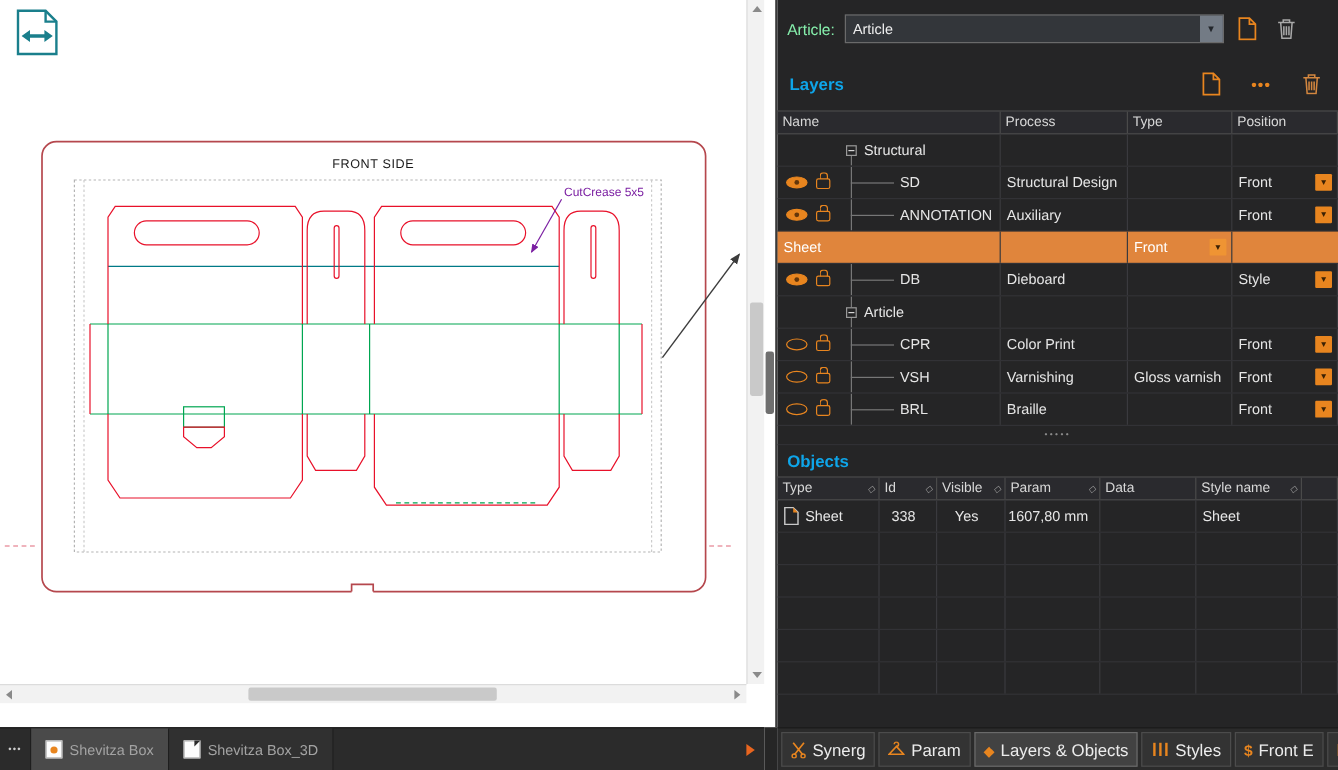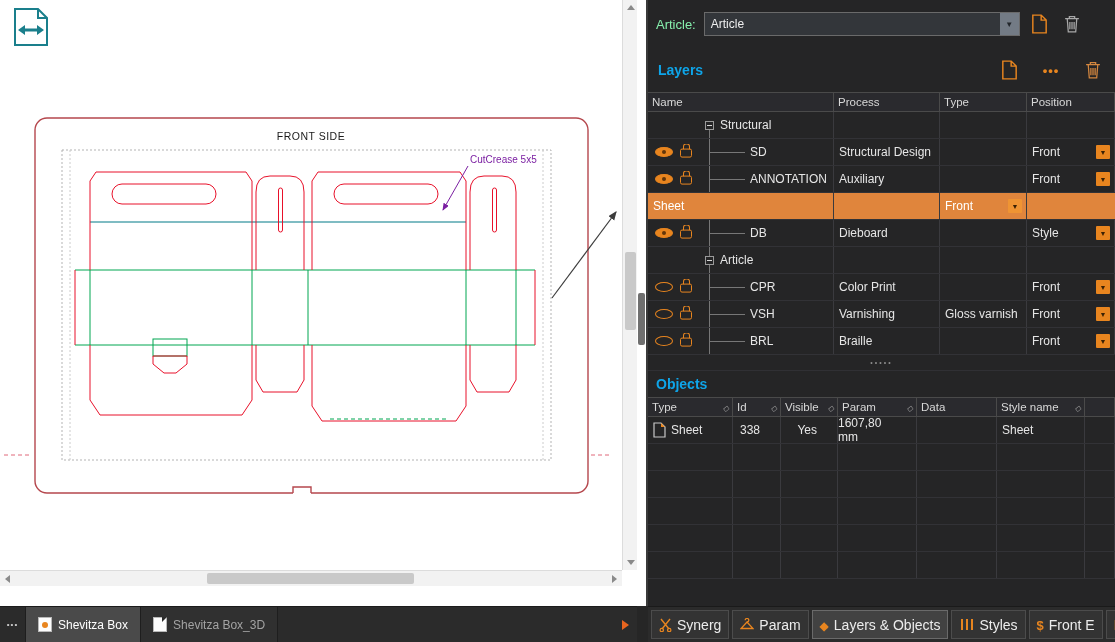--- a/index.html
+++ b/index.html
@@ -20,21 +20,21 @@
   .hscroll{position:absolute;left:0;top:570px;width:622px;height:16px;background:#f2f2f2;border-top:1px solid #dcdcdc}
   .hthumb{position:absolute;top:2px;left:207px;width:207px;height:11px;background:#c9c9c9;border-radius:2px}
   .sarr.lt{top:4px;left:5px;border-top:4px solid transparent;border-bottom:4px solid transparent;border-right:5px solid #8a8a8a}
   .sarr.rt{top:4px;right:5px;border-top:4px solid transparent;border-bottom:4px solid transparent;border-left:5px solid #8a8a8a}
 
   
   .doctabs{position:absolute;left:0;top:606px;width:637px;height:36px;background:#2b2b2b;display:flex;align-items:stretch;border-top:1px solid #1b1b1b}
   .overflow-btn{width:26px;display:flex;align-items:center;justify-content:center;color:#cfcfcf;border-right:1px solid #1e1e1e}
   .overflow-btn::after{content:"•••";font-size:8px;letter-spacing:1px}
   .dtab{display:flex;align-items:center;gap:6px;padding:0 12px;font-size:12px;color:#a3a3a3;background:#303030;border-right:1px solid #1e1e1e}
-  .dtab.active{background:#4a4a4a;color:#ffffff}
+  .dtab.active{background:#4a4a4a;color:#a3a3a3}
   .dticon{display:inline-flex;width:14px;height:15px;position:relative;border:1px solid #b9b9b9;background:#fdfdfd}
   .dticon.dot::after{content:"";position:absolute;left:3px;top:4px;width:6px;height:6px;border-radius:50%;background:#e8851f}
   .dticon.fold::after{content:"";position:absolute;right:-1px;top:-1px;border-left:5px solid #2b2b2b;border-bottom:5px solid transparent}
   .expand-arrow{margin-left:auto;align-self:center;margin-right:8px;width:0;height:0;border-top:5px solid transparent;border-bottom:5px solid transparent;border-left:7px solid #e8651f}
 
   
   .splitter{position:absolute;left:637px;top:0;width:11px;height:606px;background:#ffffff;border-right:2px solid #3a3a3a}
   .grip{position:absolute;left:1px;top:293px;width:7px;height:52px;background:#6f6f6f;border-radius:2px}
   .split-bottom{position:absolute;left:637px;top:606px;width:11px;height:36px;background:#262626}
 
@@ -99,21 +99,21 @@
   .objects-title{height:26px;display:flex;align-items:center;padding:0 8px}
 
   .ohead,.orow{display:grid;grid-template-columns:85px 48px 57px 79px 80px 88px 30px}
   .ohead{height:20px;background:#2a2a2e;border-top:1px solid #4a4a4a;border-bottom:1px solid #4a4a4a}
   .ohead .hc{display:flex;align-items:center;padding:0 3px 0 4px;font-size:11.5px;color:#d8d8d8;border-right:1px solid #4a4a4a}
   .sort{margin-left:auto}
   .sort::after{content:"◇";font-size:8px;color:#9a9a9a}
   .orow{height:27px;border-bottom:1px solid var(--hline)}
   .orow .cell{position:relative;border-right:1px solid var(--grid);display:flex;align-items:center;font-size:12px;overflow:hidden}
   .orow .cell.ltxt{padding-left:5px;gap:5px}
-  .orow .cell.rtxt{justify-content:flex-end;padding-right:20px}
+  .orow .cell.rtxt{justify-content:center;padding-right:7px}
 
   
   .btoolbar{margin-top:auto;height:36px;background:#2b2b2b;border-top:1px solid #1a1a1a;display:flex;align-items:stretch;gap:3px;padding:3px 3px}
   .tbtn{display:flex;align-items:center;gap:5px;padding:0 7px;background:#333;border:1px solid #4c4c4c;font-size:14px;color:#ececec;white-space:nowrap}
   .tbtn.active{background:#424242;border-color:#6a6a6a}
   .bars i{display:inline-block;width:2px;height:11px;background:var(--acc);margin:0 1.5px}
   .diamond::after{content:"◆";color:var(--acc);font-size:12px}
   .dollar::after{content:"$";color:var(--acc);font-size:13px;font-weight:bold}
 </style>
 </head>

